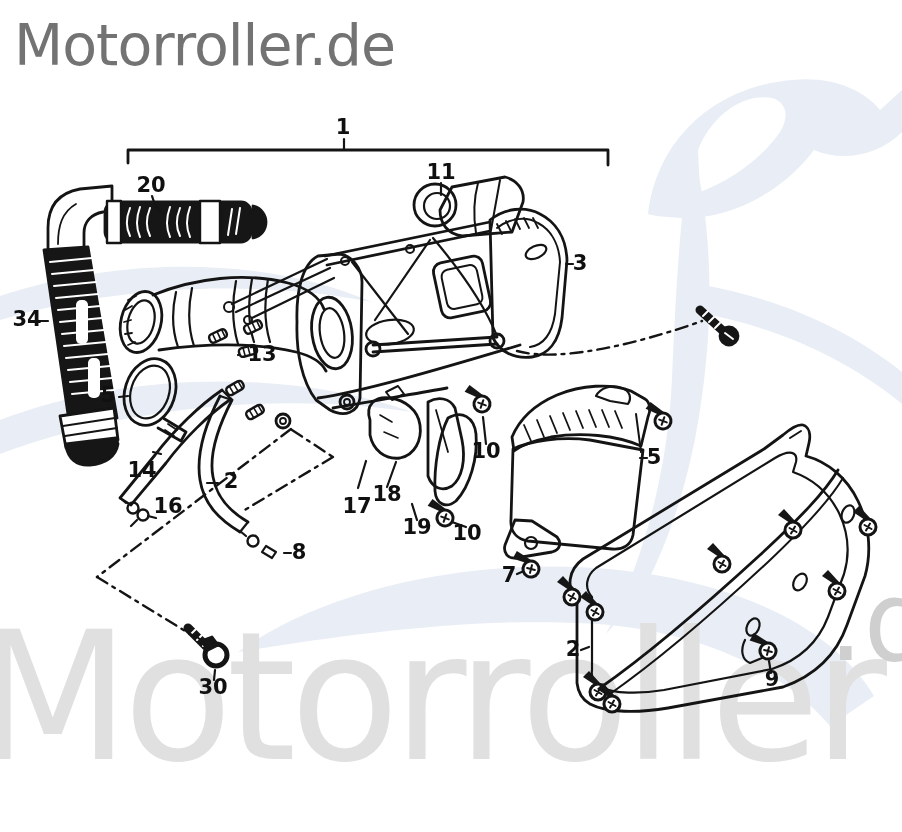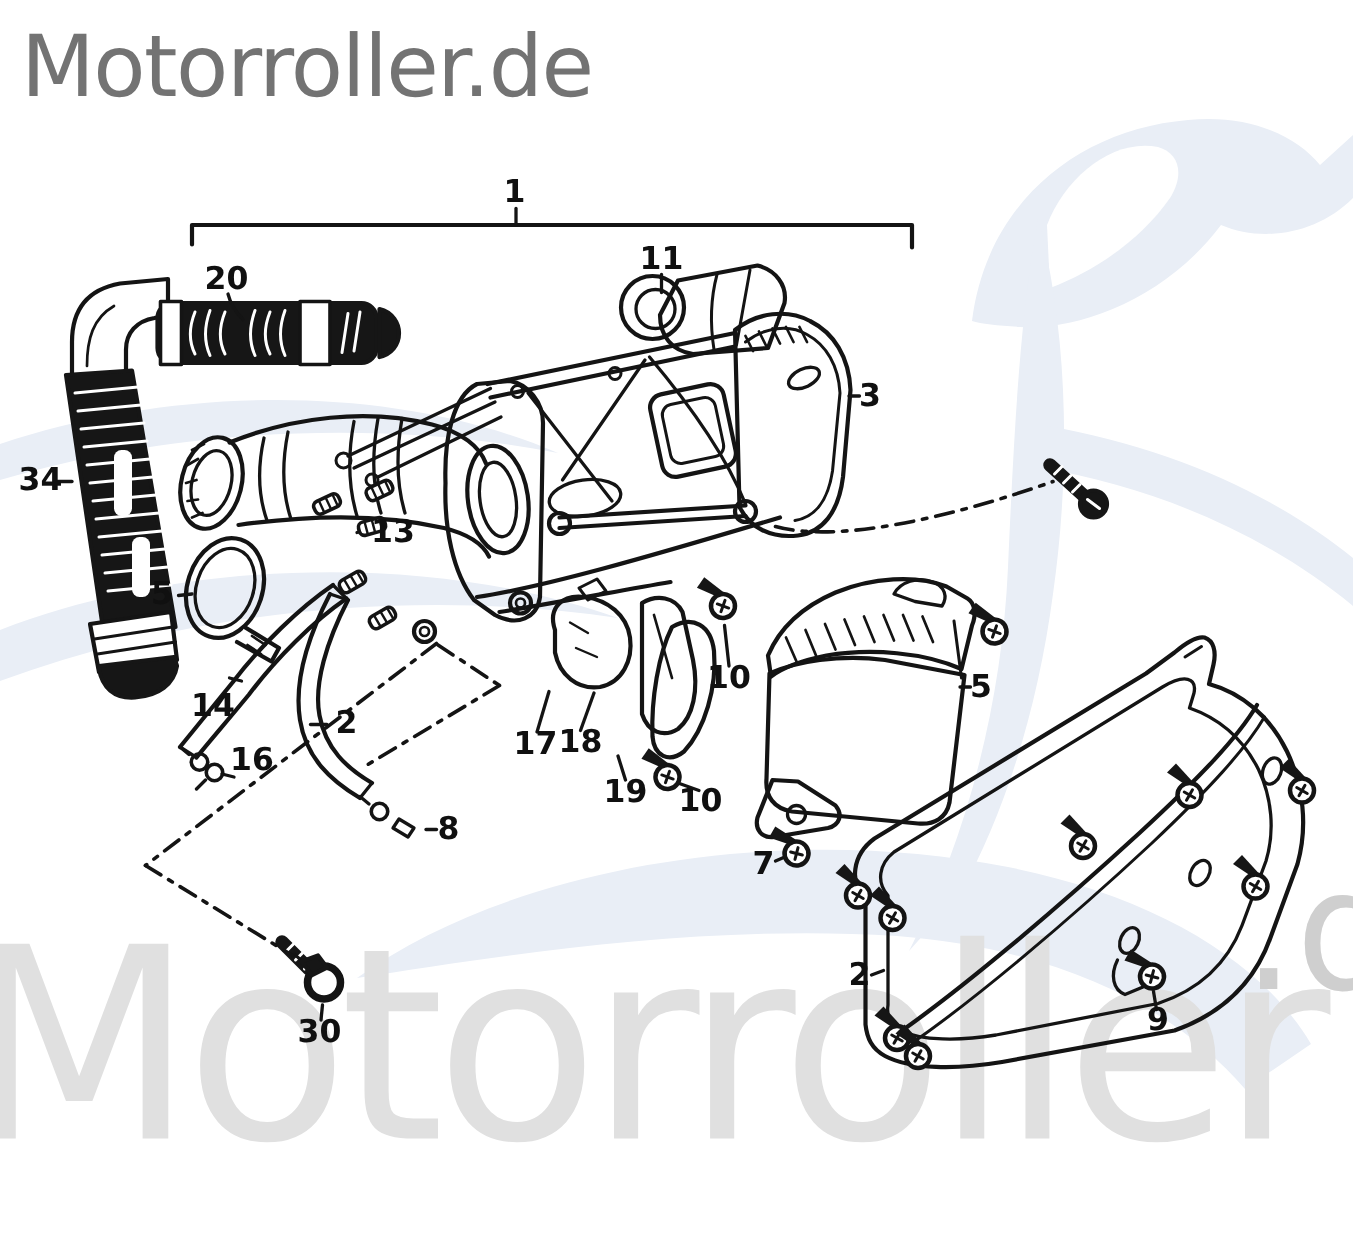--- a/index.html
+++ b/index.html
@@ -355,21 +355,21 @@
       <div class="plabel" style="left: 343px; top: 129px;">1</div>
       <div class="plabel" style="left: 151px; top: 187px;">20</div>
       <div class="plabel" style="left: 441px; top: 174px;">11</div>
       <div class="plabel" style="left: 580px; top: 265px;">3</div>
       <div class="plabel" style="left: 27px; top: 321px;">34</div>
       <div class="plabel" style="left: 226px; top: 356px; margin-left: 36px;">13</div>
       <div class="plabel" style="left: 108px; top: 397px;">5</div>
       <div class="plabel" style="left: 142px; top: 452px; margin-top: 20px;">14</div>
       <div class="plabel" style="left: 231px; top: 483px;">2</div>
       <div class="plabel" style="left: 168px; top: 508px;">16</div>
-      <div class="plabel" style="left: 357px; top: 497px;">17</div>
+      <div class="plabel" style="left: 357px; top: 508px;">17</div>
       <div class="plabel" style="left: 387px; top: 496px;">18</div>
       <div class="plabel" style="left: 417px; top: 529px;">19</div>
       <div class="plabel" style="left: 486px; top: 453px;">10</div>
       <div class="plabel" style="left: 467px; top: 535px;">10</div>
       <div class="plabel" style="left: 299px; top: 554px;">8</div>
       <div class="plabel" style="left: 654px; top: 459px;">5</div>
       <div class="plabel" style="left: 509px; top: 577px;">7</div>
       <div class="plabel" style="left: 573px; top: 651px;">2</div>
       <div class="plabel" style="left: 772px; top: 681px;">9</div>
       <div class="plabel" style="left: 213px; top: 689px;">30</div>

